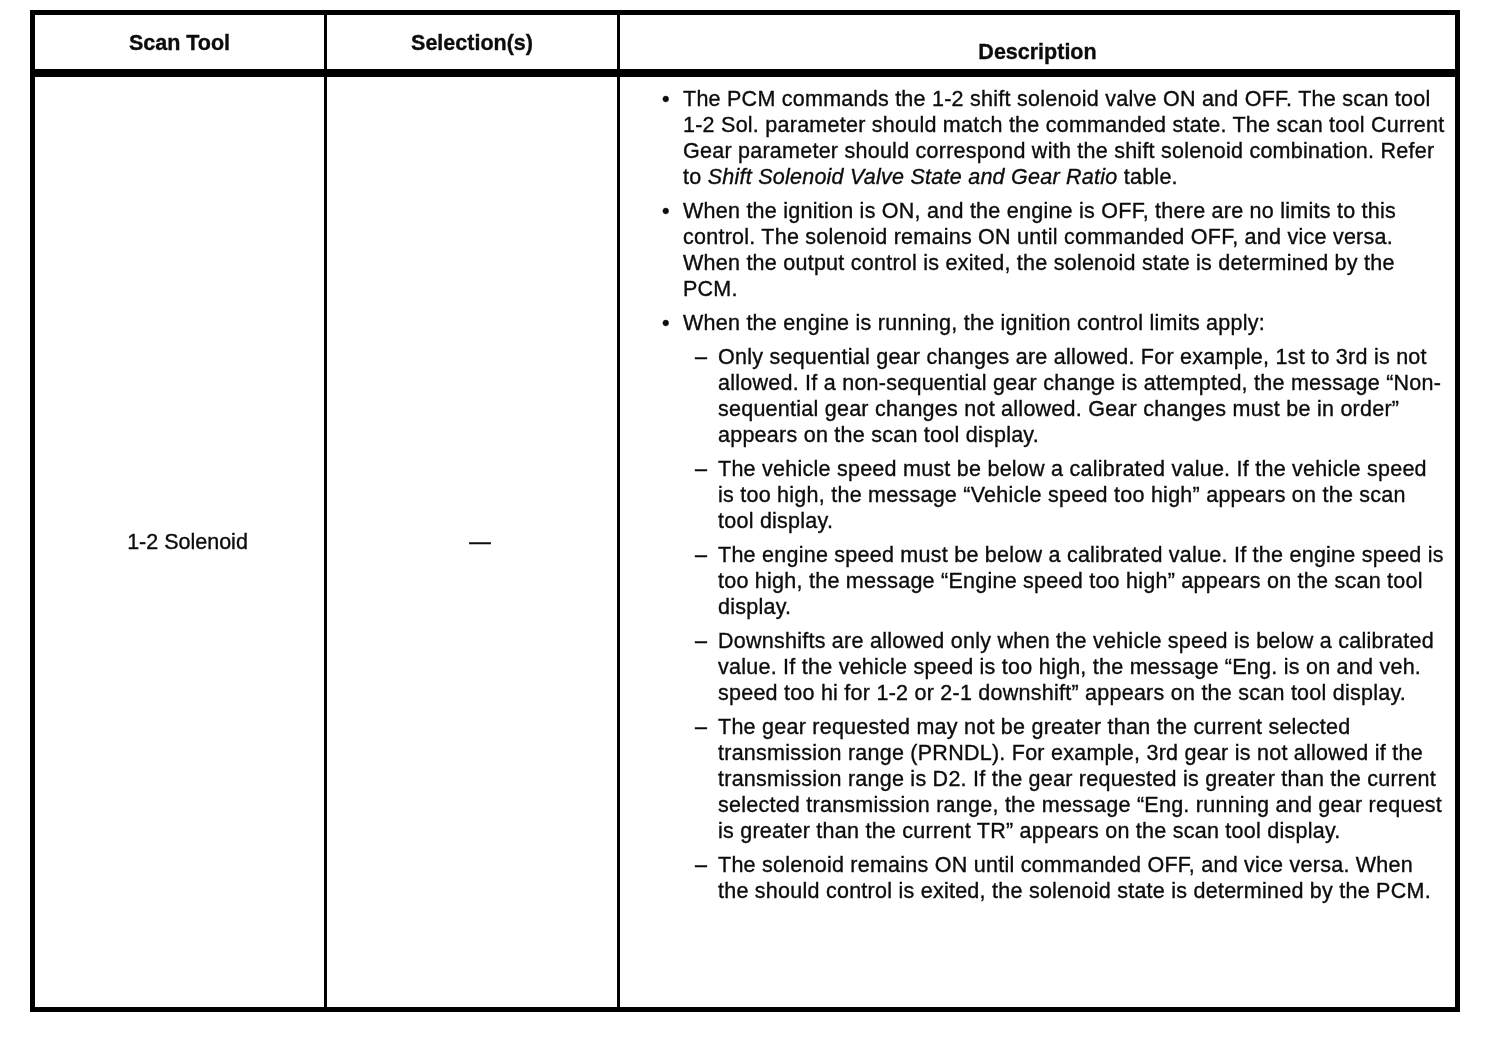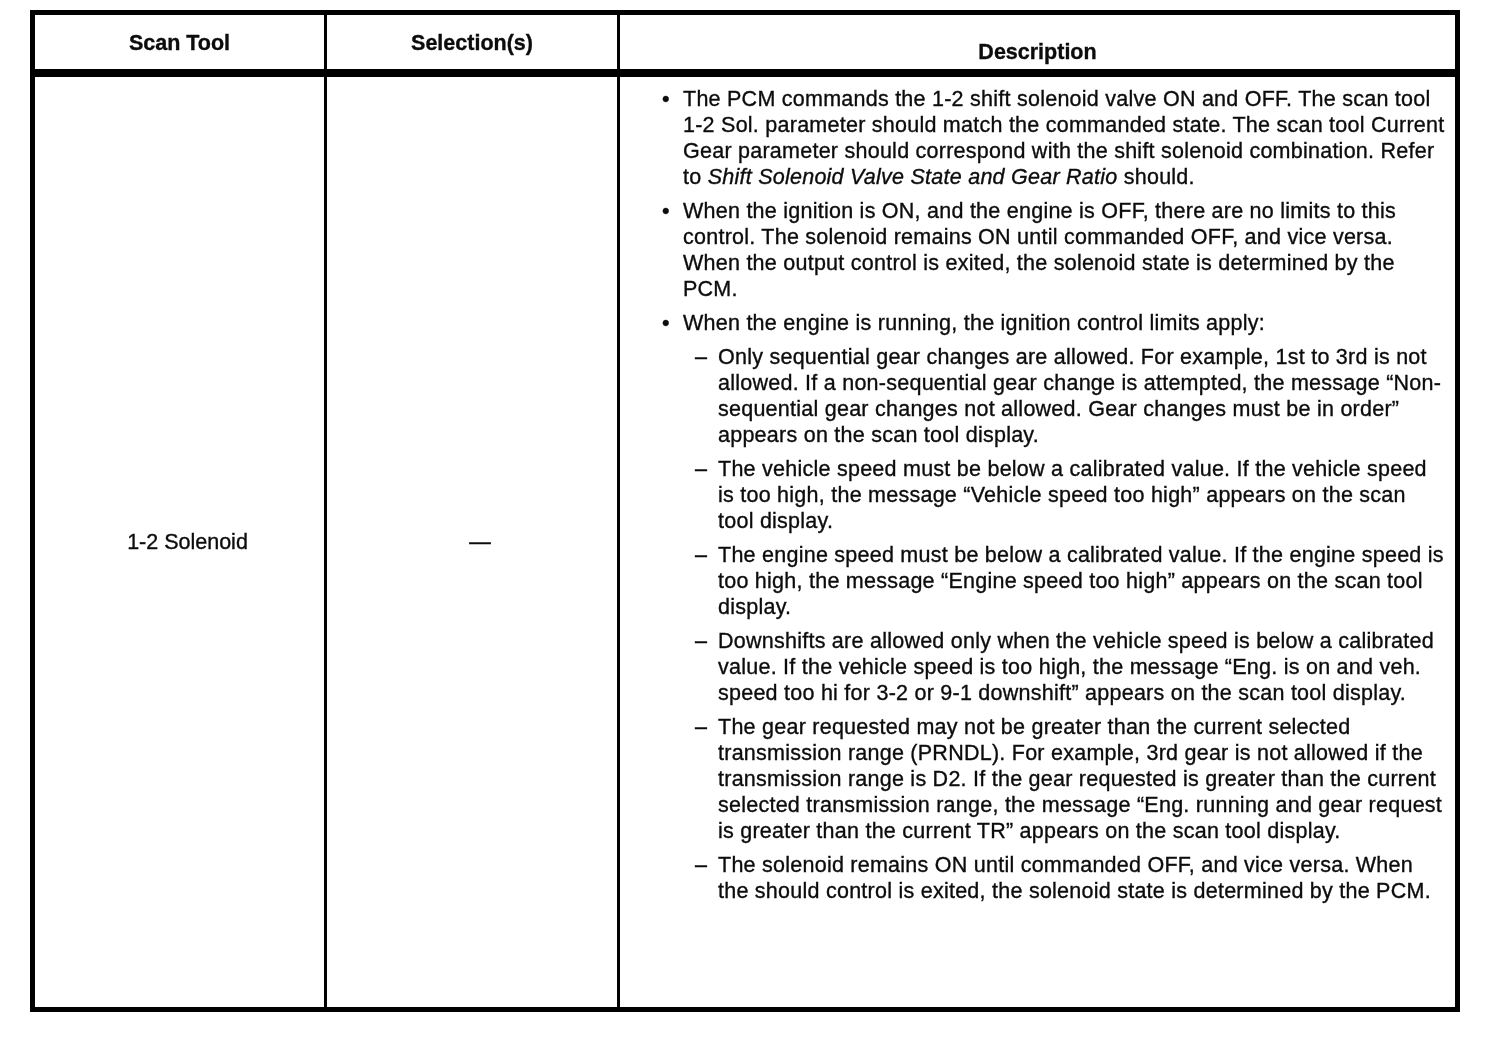--- a/index.html
+++ b/index.html
@@ -111,21 +111,21 @@
     <div class="cell body-cell">
       <span>1-2 Solenoid</span>
     </div>
     <div class="cell body-cell">
       <span>—</span>
     </div>
     <div class="cell last-col desc-cell">
 
       <div class="item">
         <span class="marker">•</span>
-        <div class="txt"><span>The PCM commands the 1-2 shift solenoid valve ON and OFF. The scan tool 1-2 Sol. parameter should match the commanded state. The scan tool Current Gear parameter should correspond with the shift solenoid combination. Refer to </span><em>Shift Solenoid Valve State and Gear Ratio</em><span> should.</span></div>
+        <div class="txt"><span>The PCM commands the 1-2 shift solenoid valve ON and OFF. The scan tool 1-2 Sol. parameter should match the commanded state. The scan tool Current Gear parameter should correspond with the shift solenoid combination. Refer to </span><em>Shift Solenoid Valve State and Gear Ratio</em><span> table.</span></div>
       </div>
 
       <div class="item">
         <span class="marker">•</span>
         <div class="txt">When the ignition is ON, and the engine is OFF, there are no limits to this control. The solenoid remains ON until commanded OFF, and vice versa. When the output control is exited, the solenoid state is determined by the PCM.</div>
       </div>
 
       <div class="item">
         <span class="marker">•</span>
         <div class="txt">When the engine is running, the ignition control limits apply:</div>
@@ -139,21 +139,21 @@
         <div class="item">
           <span class="marker">–</span>
           <div class="txt">The vehicle speed must be below a calibrated value. If the vehicle speed is too high, the message “Vehicle speed too high” appears on the scan tool display.</div>
         </div>
         <div class="item">
           <span class="marker">–</span>
           <div class="txt">The engine speed must be below a calibrated value. If the engine speed is too high, the message “Engine speed too high” appears on the scan tool display.</div>
         </div>
         <div class="item">
           <span class="marker">–</span>
-          <div class="txt">Downshifts are allowed only when the vehicle speed is below a calibrated value. If the vehicle speed is too high, the message “Eng. is on and veh. speed too hi for 3-2 or 9-1 downshift” appears on the scan tool display.</div>
+          <div class="txt">Downshifts are allowed only when the vehicle speed is below a calibrated value. If the vehicle speed is too high, the message “Eng. is on and veh. speed too hi for 1-2 or 2-1 downshift” appears on the scan tool display.</div>
         </div>
         <div class="item">
           <span class="marker">–</span>
           <div class="txt">The gear requested may not be greater than the current selected transmission range (PRNDL). For example, 3rd gear is not allowed if the transmission range is D2. If the gear requested is greater than the current selected transmission range, the message “Eng. running and gear request is greater than the current TR” appears on the scan tool display.</div>
         </div>
         <div class="item">
           <span class="marker">–</span>
           <div class="txt">The solenoid remains ON until commanded OFF, and vice versa. When the should control is exited, the solenoid state is determined by the PCM.</div>
         </div>
       </div>

